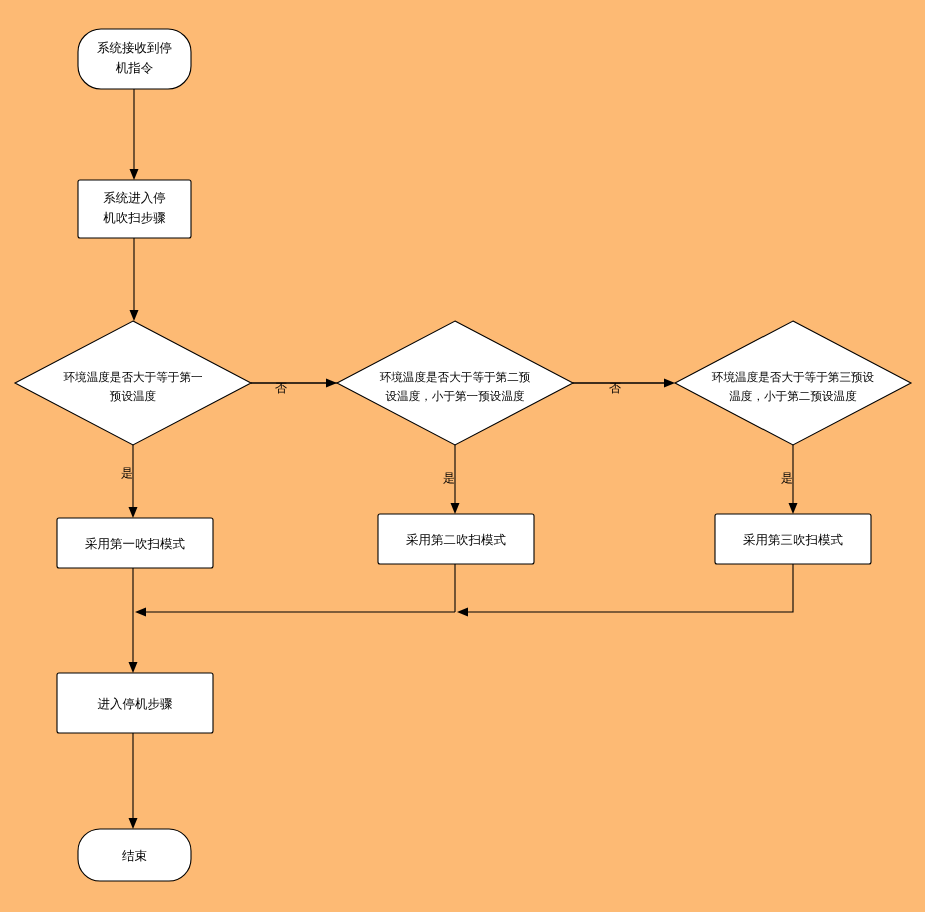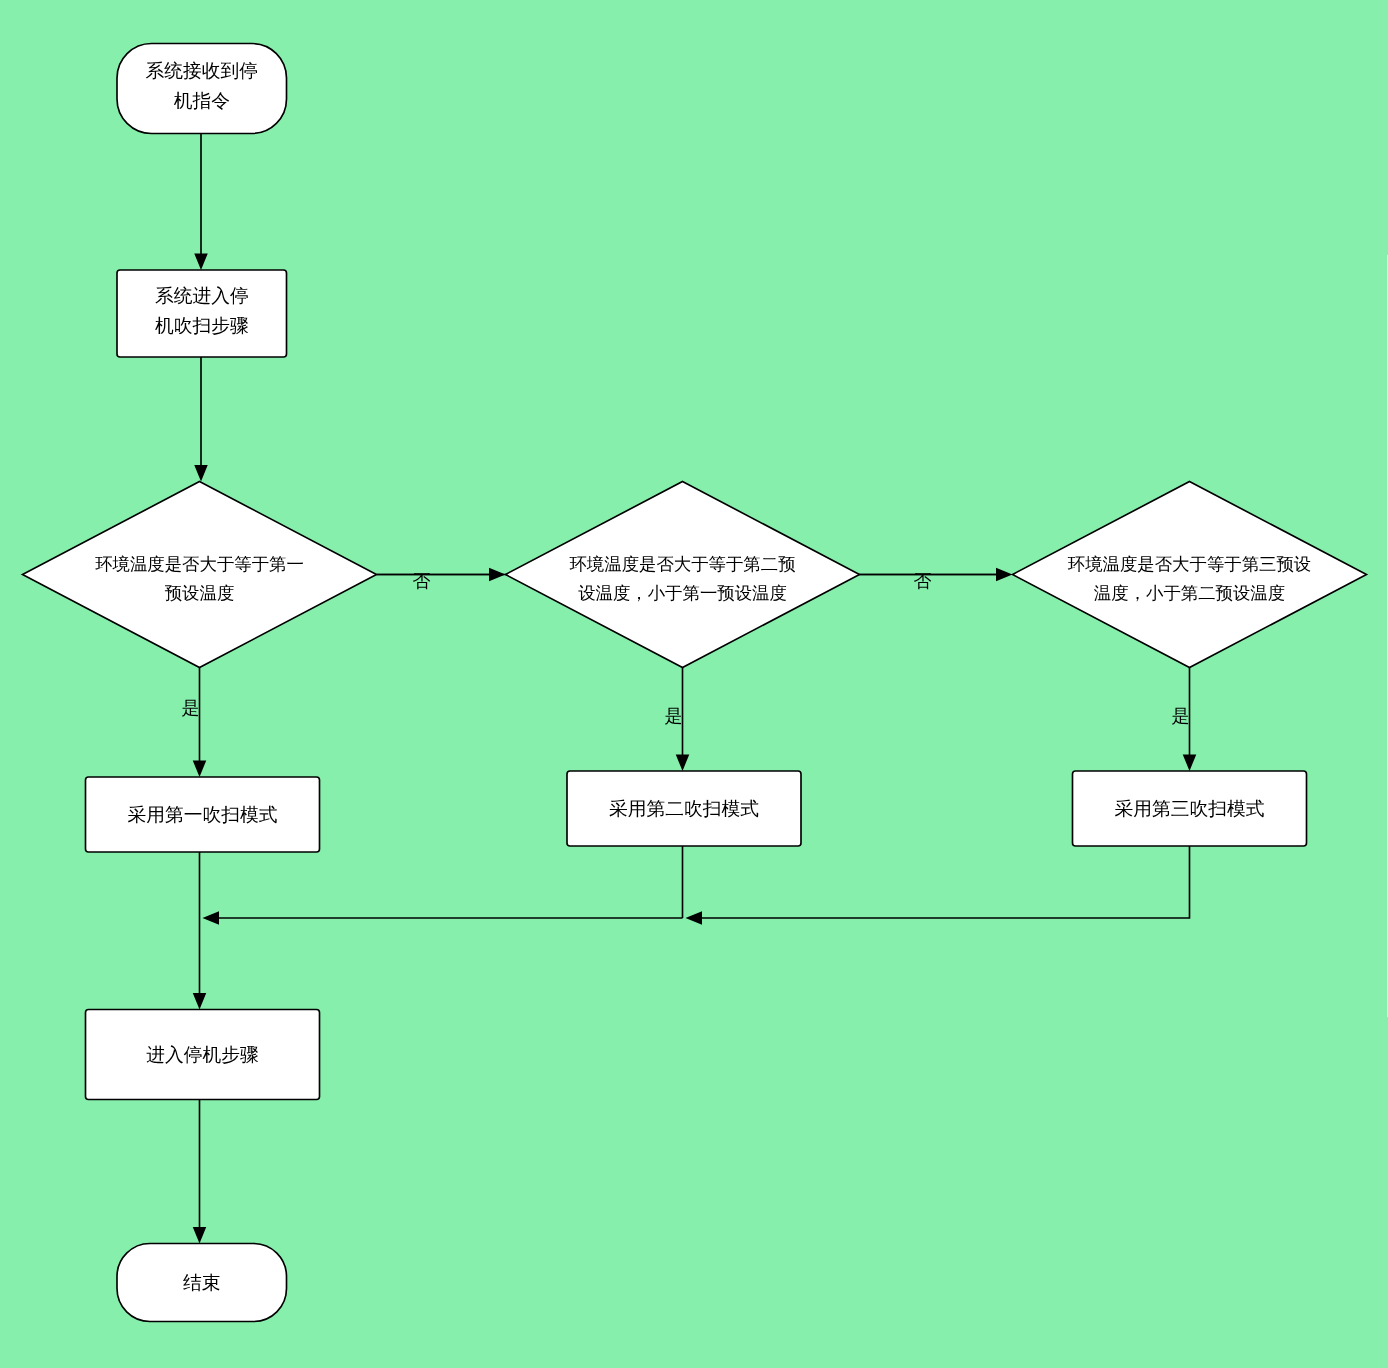--- a/index.html
+++ b/index.html
@@ -10,21 +10,21 @@
   body {
     width: 925px;
     height: 912px;
     font-family: "DejaVu Sans", "Liberation Sans", sans-serif;
     overflow: hidden;
   }
   #flow-root {
     position: relative;
     width: 925px;
     height: 912px;
-    background: #86efac;
+    background: #fdba74;
   }
   svg#flow-svg {
     display: block;
     width: 925px;
     height: 912px;
   }
   .shape-stroke {
     fill: #ffffff;
     stroke: #000000;
     stroke-width: 1.1;

